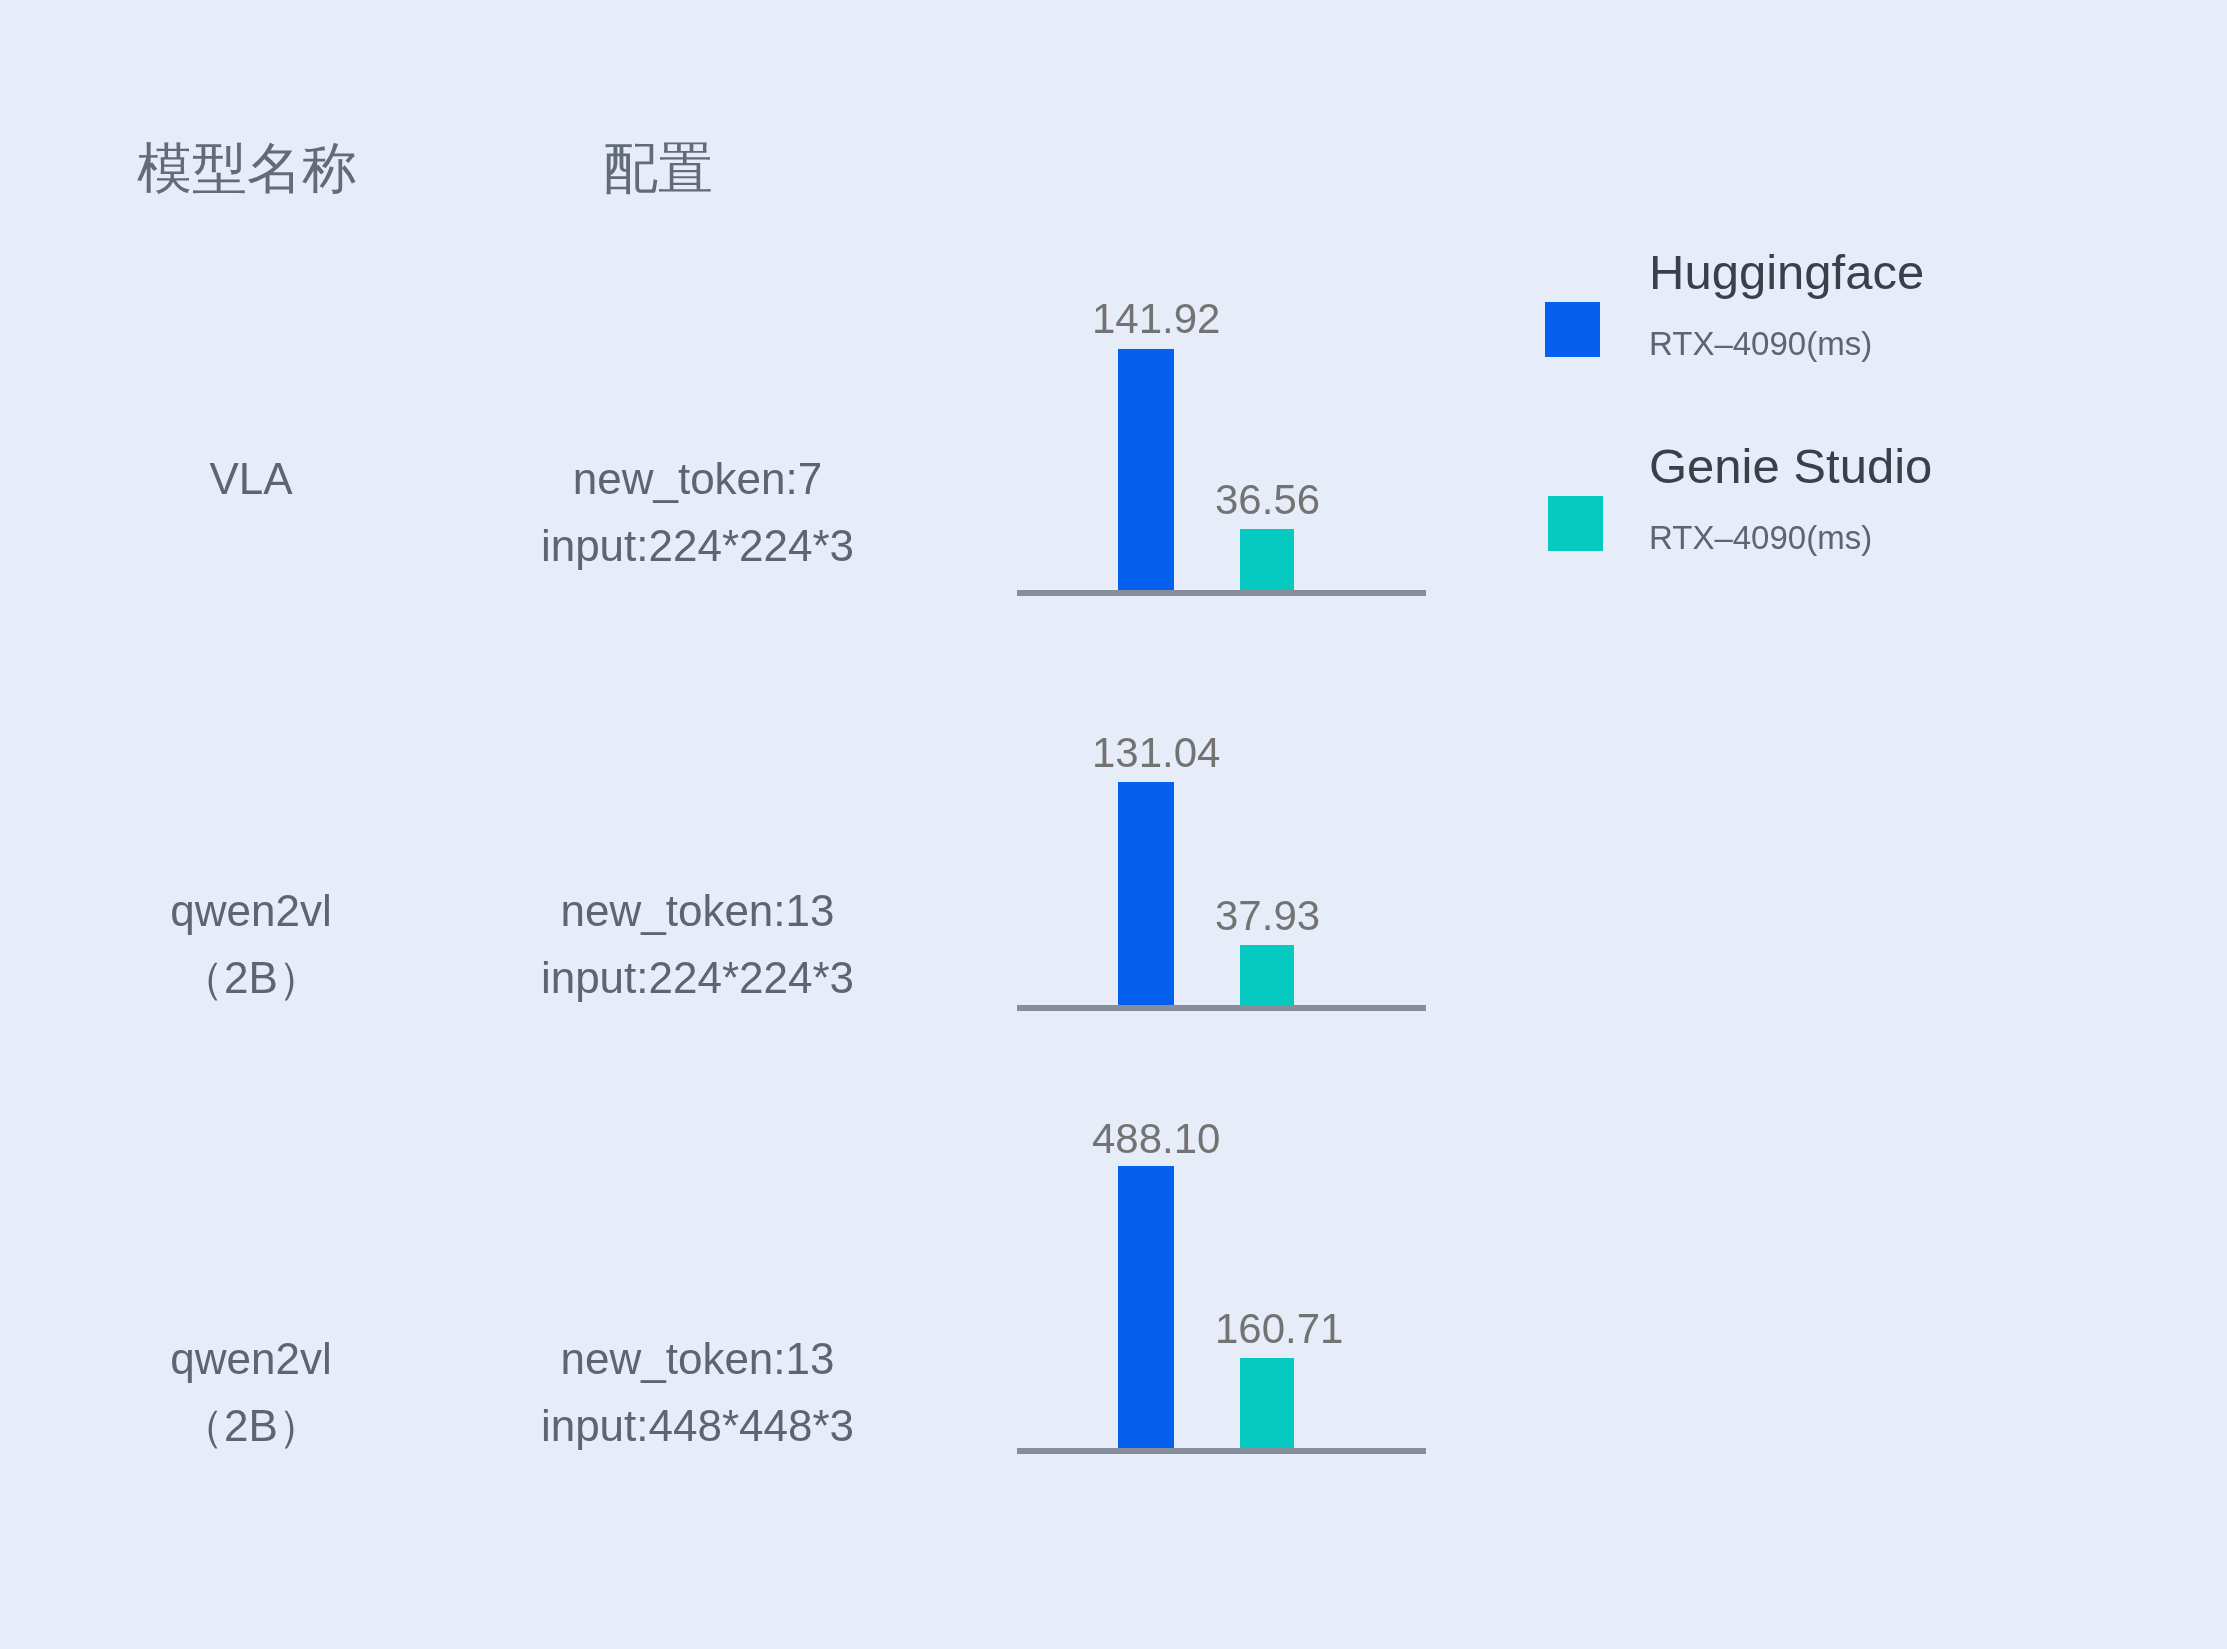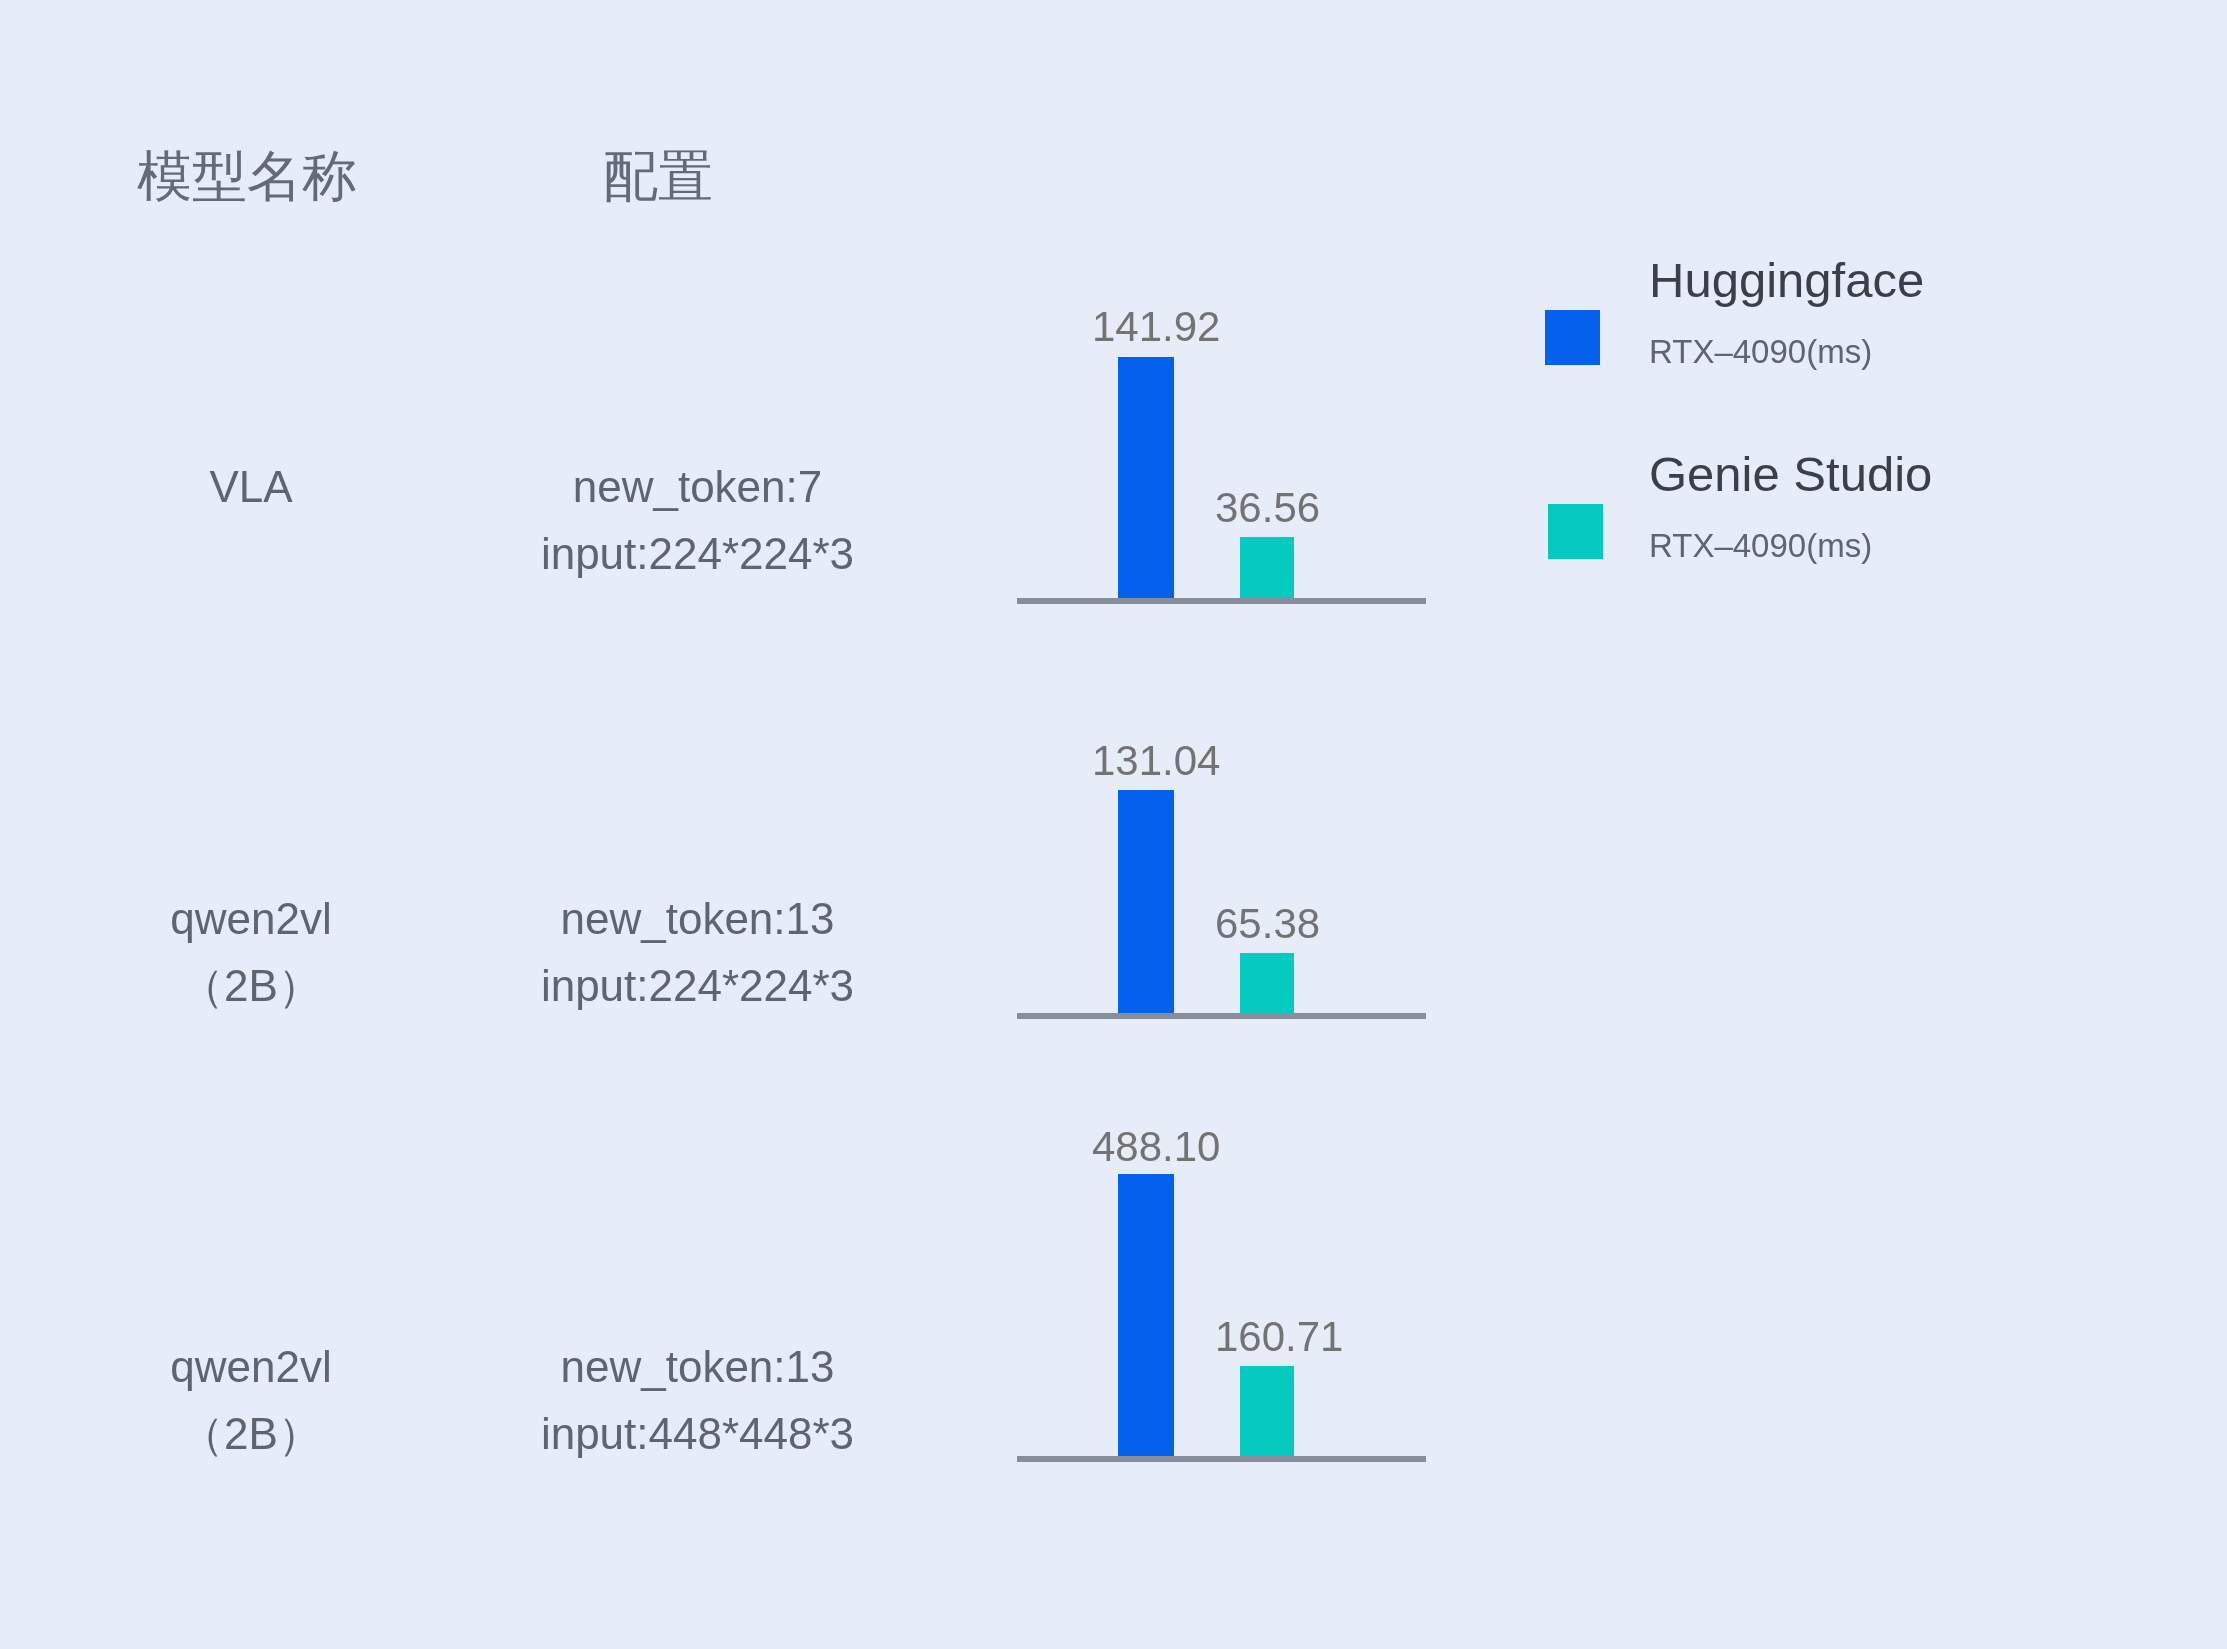--- a/index.html
+++ b/index.html
@@ -11,21 +11,20 @@
     height: 1649px;
     background: #e7ecf9;
     font-family: "Liberation Sans", sans-serif;
     overflow: hidden;
     position: relative;
   }
 
   .canvas {
     position: absolute;
     inset: 0;
-    margin-top: 8px;
   }
 
   
   .header-row {
     position: absolute;
     top: 125px;
     left: 0;
     width: 100%;
     height: 86px;
   }
@@ -187,21 +186,21 @@
     <div class="label-block label-model">
       <span>qwen2vl</span>
       <span class="l2">（2B）</span>
     </div>
     <div class="label-block label-config">
       <span>new_token:13</span>
       <span class="l2">input:224*224*3</span>
     </div>
     <div class="plot">
       <div class="bar-value blue-v" style="bottom:237px">131.04</div>
-      <div class="bar-value teal-v" style="bottom:74px">65.38</div>
+      <div class="bar-value teal-v" style="bottom:74px">37.93</div>
       <div class="bar blue" style="height:223px"></div>
       <div class="bar teal" style="height:60px"></div>
       <div class="baseline"></div>
     </div>
   </div>
 
   <div class="row r2">
     <div class="label-block label-model">
       <span>qwen2vl</span>
       <span class="l2">（2B）</span>

